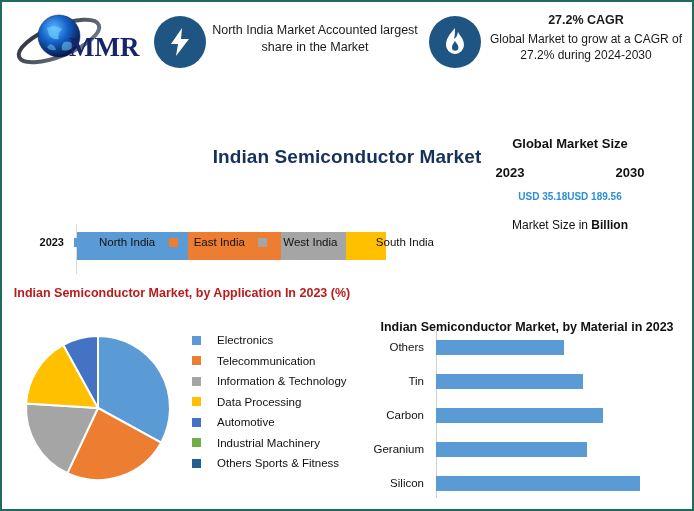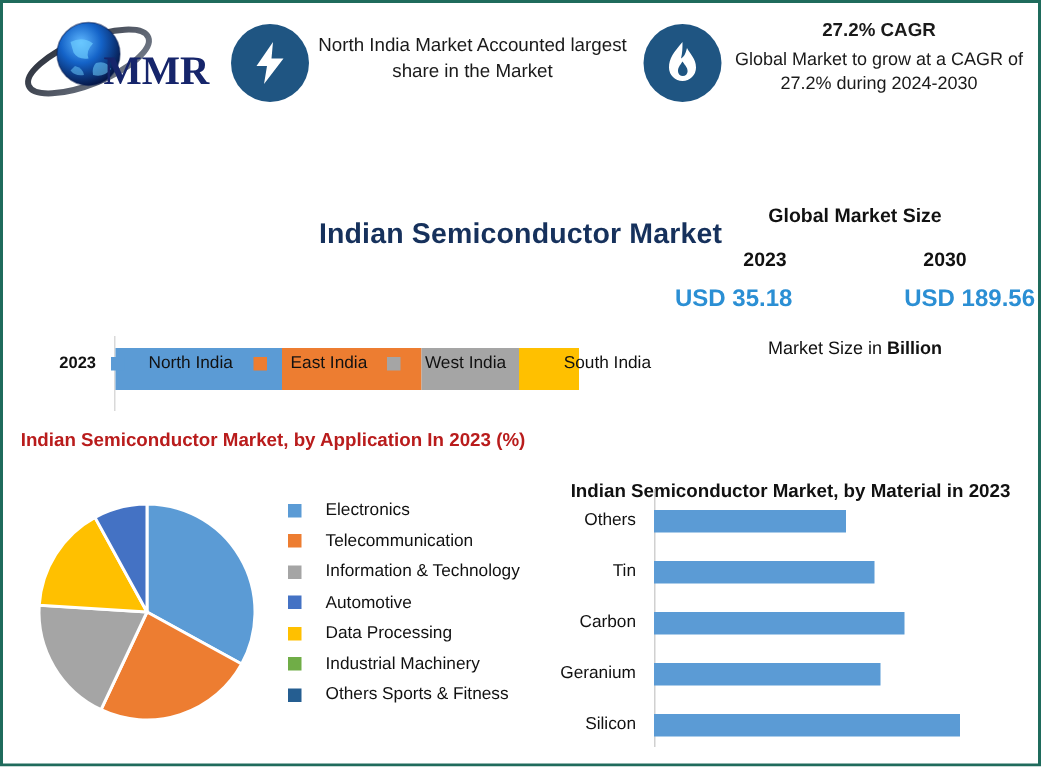--- a/index.html
+++ b/index.html
@@ -151,23 +151,23 @@
   #gms-years {
     display: flex;
     justify-content: space-around;
     margin-top: 14px;
     font-size: 13px;
     font-weight: bold;
     color: #111;
   }
   #gms-values {
     display: flex;
-    justify-content: space-between;
+    justify-content: center;
     margin-top: 11px;
-    font-size: 16px;
+    font-size: 10px;
     font-weight: bold;
     color: #2b8fd4;
   }
   #gms-footer {
     margin-top: 16px;
     font-size: 12px;
     color: #111;
   }
   #gms-footer b { font-weight: bold; }
 
@@ -366,26 +366,26 @@
         </div>
         <div class="legend-item">
           <span class="legend-swatch" style="background: rgb(237, 125, 49);"></span>
           <span>Telecommunication</span>
         </div>
         <div class="legend-item">
           <span class="legend-swatch" style="background: rgb(165, 165, 165);"></span>
           <span>Information &amp; Technology</span>
         </div>
         <div class="legend-item">
+          <span class="legend-swatch" style="background: rgb(255, 192, 0);"></span>
+          <span>Data Processing</span>
+        </div>
+        <div class="legend-item">
           <span class="legend-swatch" style="background: rgb(68, 114, 196);"></span>
           <span>Automotive</span>
-        </div>
-        <div class="legend-item">
-          <span class="legend-swatch" style="background: rgb(255, 192, 0);"></span>
-          <span>Data Processing</span>
         </div>
         <div class="legend-item">
           <span class="legend-swatch" style="background: rgb(112, 173, 71);"></span>
           <span>Industrial Machinery</span>
         </div>
         <div class="legend-item">
           <span class="legend-swatch" style="background: rgb(37, 94, 145);"></span>
           <span>Others Sports &amp; Fitness</span>
         </div>
       </div>

